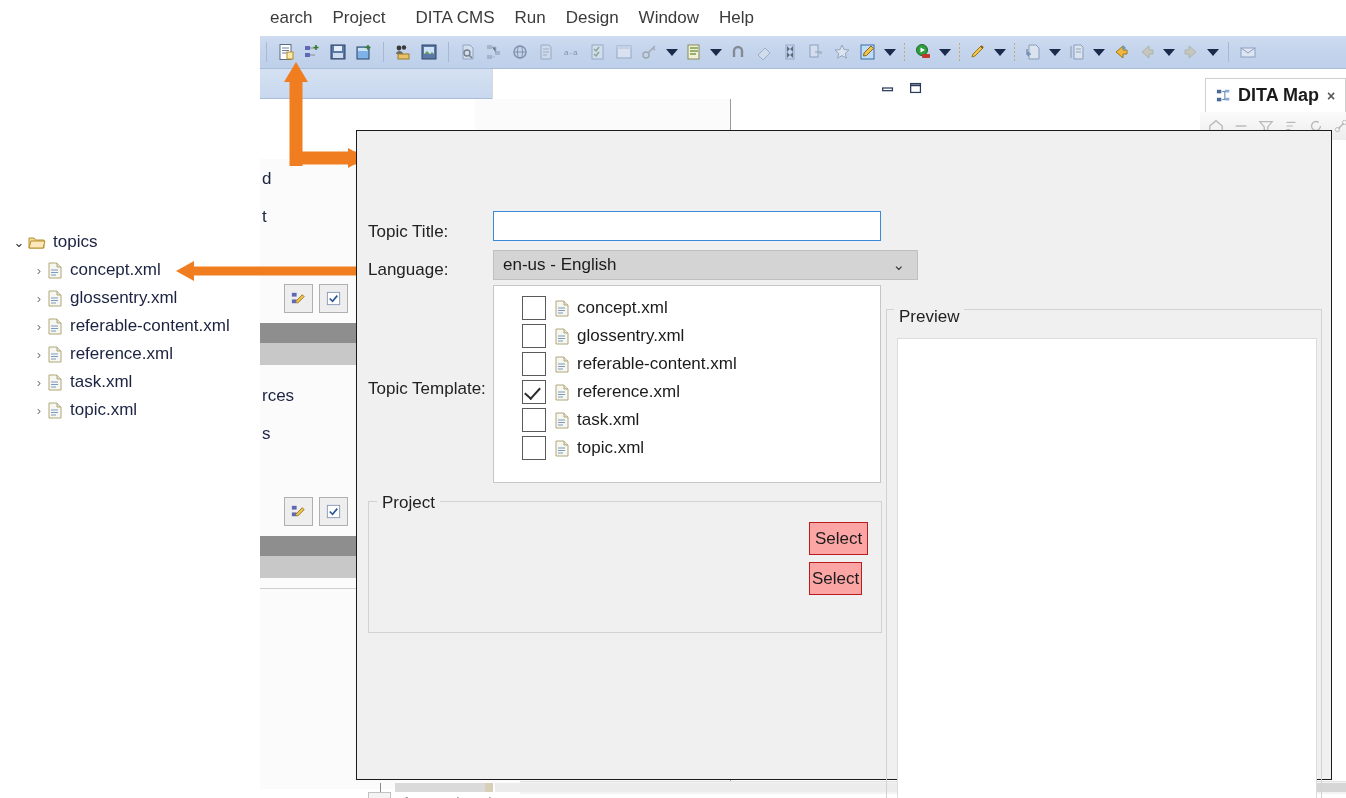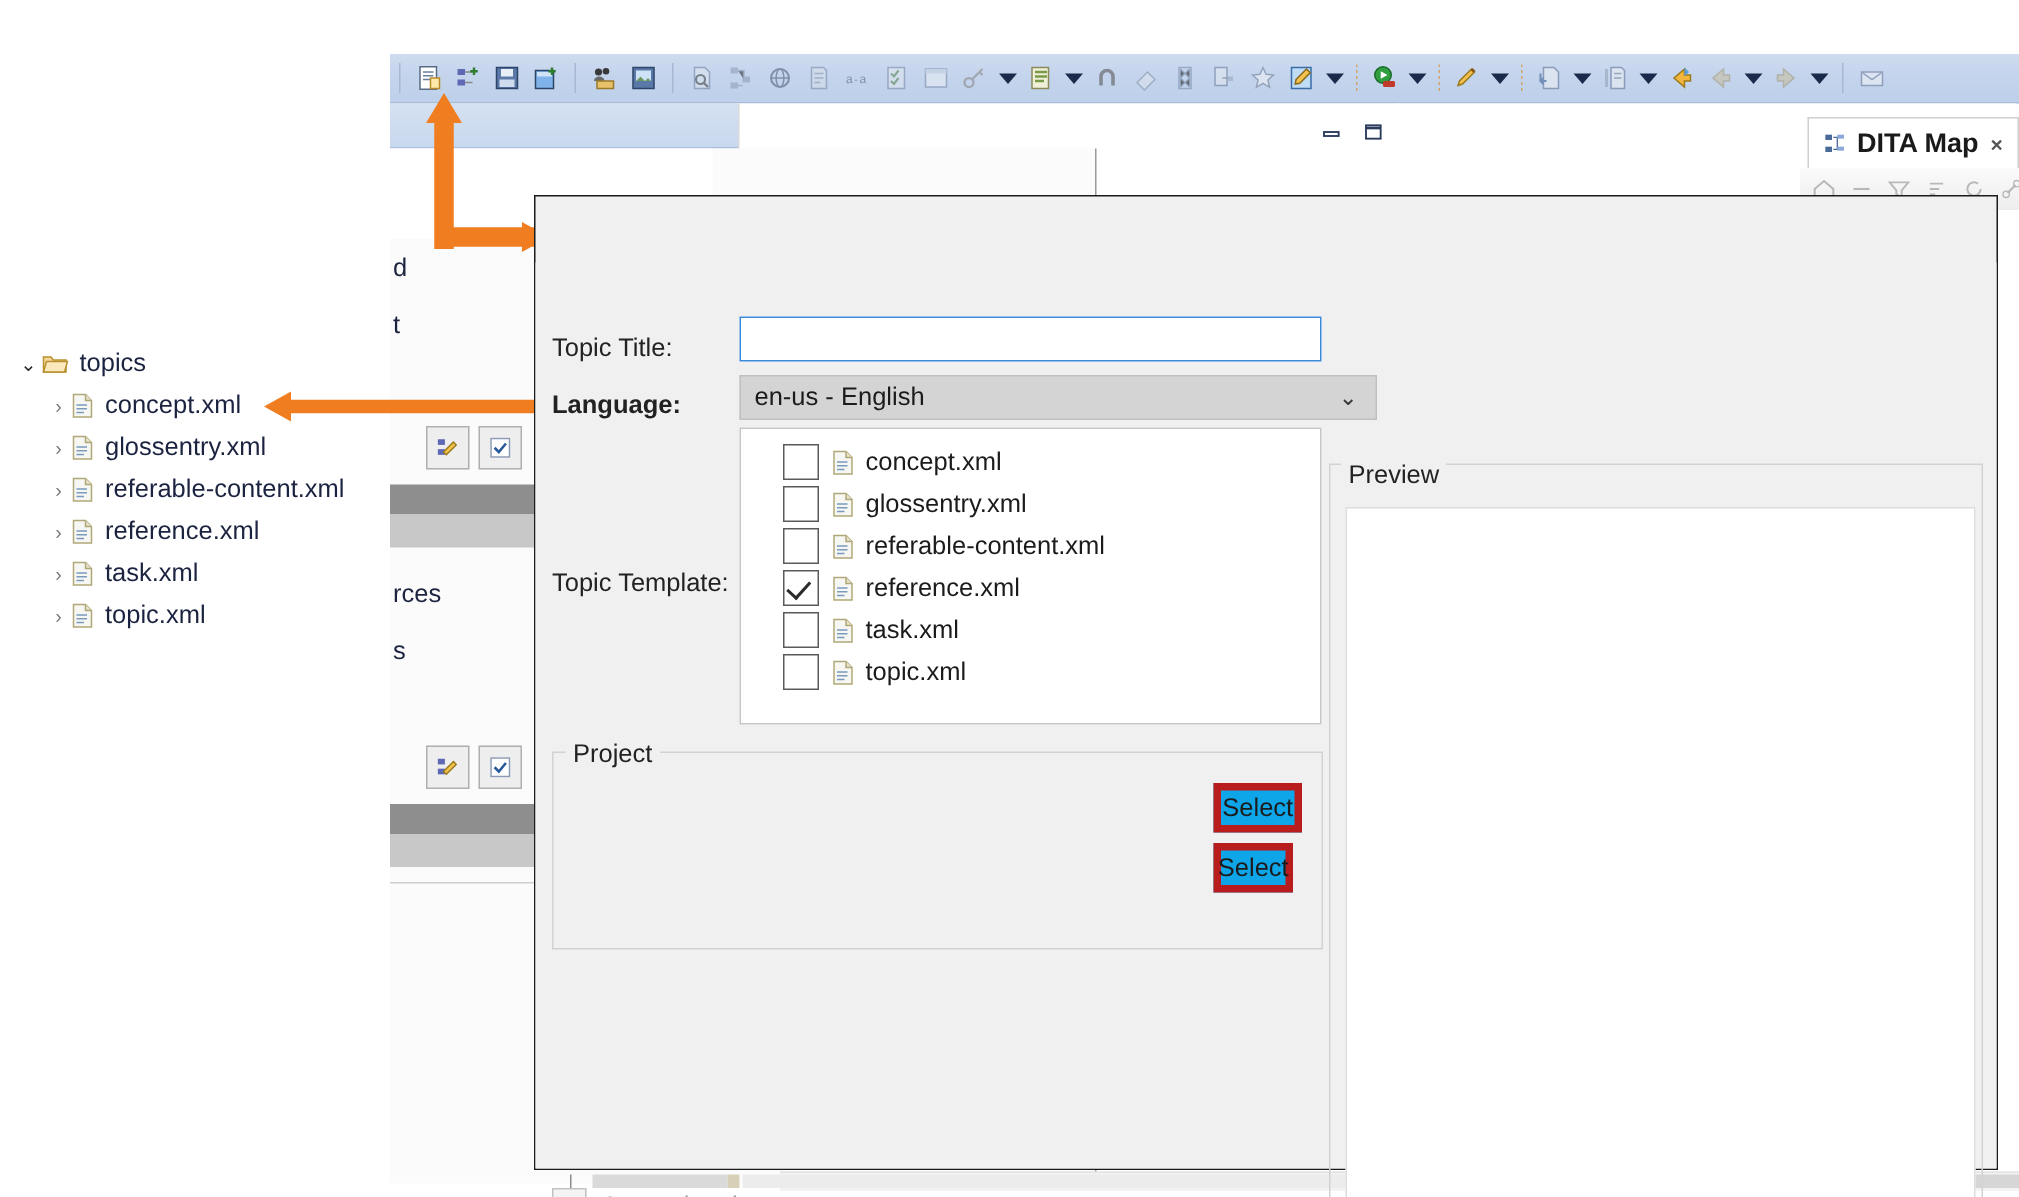--- a/index.html
+++ b/index.html
@@ -237,21 +237,21 @@
     box-sizing:border-box;
   }
   .labels-text { position:absolute; left:10px; top:7px; font-size:17px; color:#1b1b1b; }
   .lb-scroll {
     position:absolute; right:0; top:0; width:22px; height:100%;
     background:#f0f0f0; border-left:1px solid #e2e2e2;
     display:flex; flex-direction:column; justify-content:space-between;
     align-items:center; padding:6px 0; box-sizing:border-box;
   }
   .btn {
-    position:absolute; background:#0ea5e9; border:5px solid #b91c1c;
+    position:absolute; background:#fca5a5; border:1px solid #b91c1c;
     box-sizing:border-box; display:flex; align-items:center; justify-content:center;
     font-size:17px; color:#1b1b1b;
   }
 
   .opt-row {
     position:absolute; display:flex; align-items:center; font-size:17px;
   }
   .opt-row .cbx { width:21px;height:21px;flex:0 0 21px;margin-right:10px;}
   .opt-row.disabled { color:#9a9a9a; }
   .preview-inner {
@@ -259,20 +259,30 @@
     box-sizing:border-box;
   }
 </style>
 </head>
 <body>
 
 <div id="root">
 
   <div class="ide-window">
 
+    <div class="menubar">
+      <div class="menu-item">earch</div>
+      <div class="menu-item">Project</div>
+      <div class="menubar-spacer"></div>
+      <div class="menu-item">DITA CMS</div>
+      <div class="menu-item">Run</div>
+      <div class="menu-item">Design</div>
+      <div class="menu-item">Window</div>
+      <div class="menu-item">Help</div>
+    </div>
 
     <div class="toolbar">
       <div class="tb-sep"></div>
 
       <div class="tb-btn">
         <svg class="ic" viewBox="0 0 18 18">
             <rect x="3" y="1.5" width="11" height="15" fill="#fff" stroke="#5a6b86"></rect>
             <path d="M5 5h7M5 7.5h7M5 10h5" stroke="#6b7ea0" stroke-width="1"></path>
             <rect x="10" y="9" width="6" height="7" fill="#ffe9a8" stroke="#b88b2a"></rect>
           </svg>
@@ -730,21 +740,21 @@
   </svg>
 
   <div class="dialog">
 
 
     <div class="dlg-body">
 
       <div class="fld-label" style="left:11px; top:47px;">Topic Title:</div>
       <input class="txt-input" style="left: 136px; top: 36px; width: 388px; height: 30px; font-size: 17px; padding-left: 7px;" value="" placeholder="">
 
-      <div class="fld-label" style="left:11px; top:85px;font-weight:bold;">Language:</div>
+      <div class="fld-label" style="left:11px; top:85px;">Language:</div>
       <div class="combo" style="left:136px; top:75px; width:425px; height:30px;">
         <span>en-us - English</span>
         <span class="combo-caret">⌄</span>
       </div>
 
       <div class="fld-label" style="left:11px; top:204px;">Topic Template:</div>
       <div class="tmpl-list" style="left:136px; top:110px; width:388px; height:198px;">
         <div class="tmpl-row" style="margin-top:8px">
           <span class="cbx"></span>
           <svg class="file-ic" viewBox="0 0 14 17">

